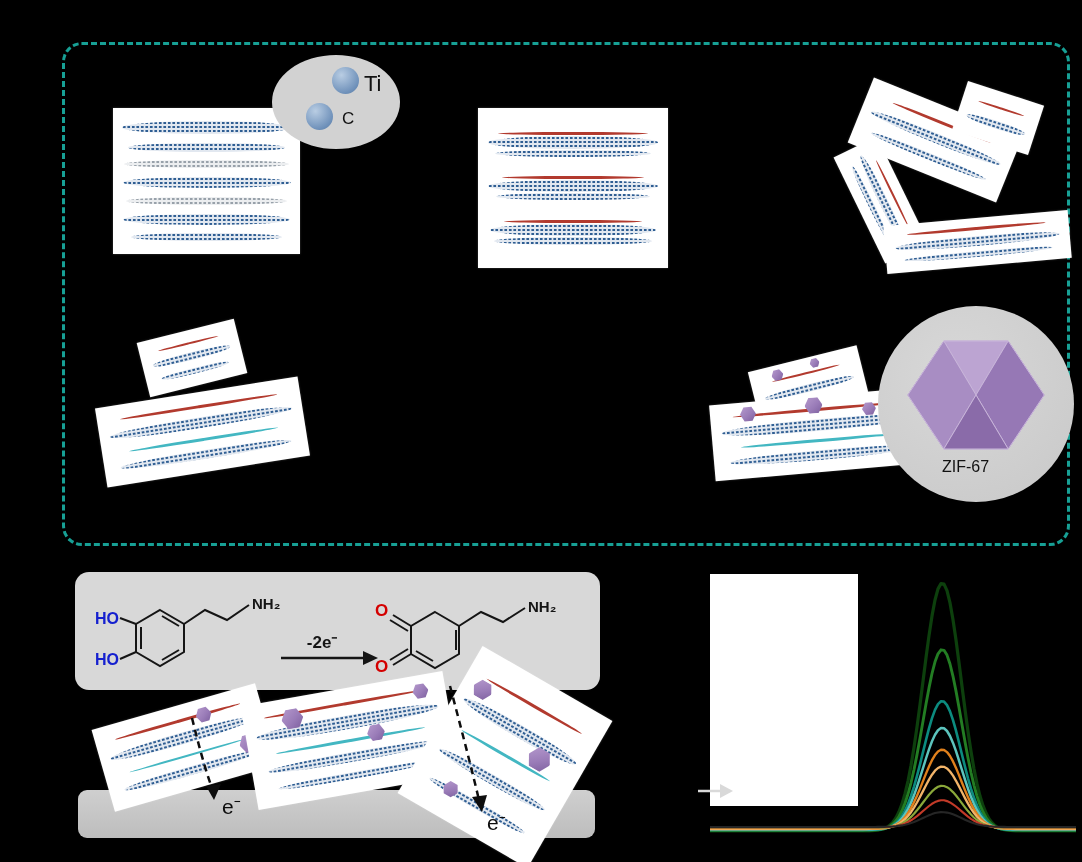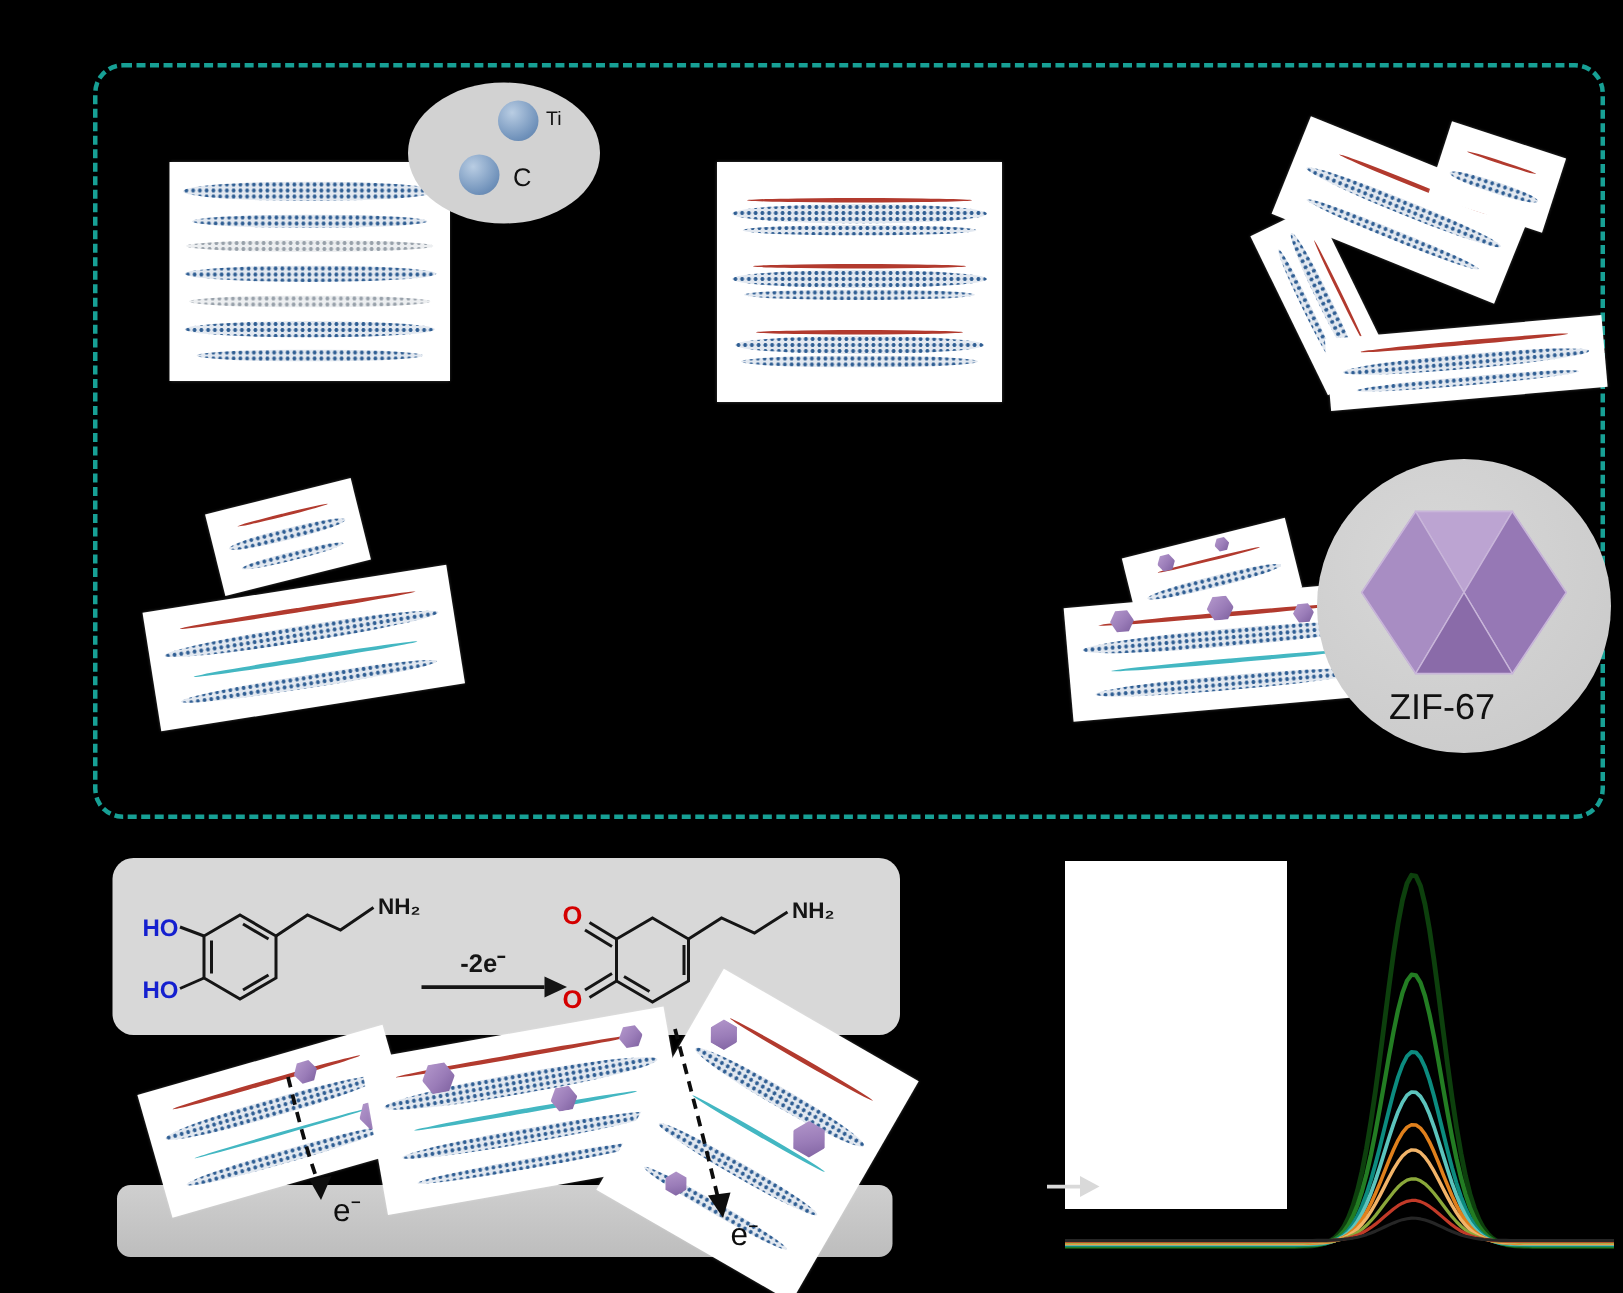--- a/index.html
+++ b/index.html
@@ -50,21 +50,21 @@
       <div class="lens gray" style="height:8px;width:94%"></div>
       <div class="lens blue" style="height:11px;width:96%"></div>
       <div class="lens gray" style="height:8px;width:92%"></div>
       <div class="lens blue" style="height:11px;width:95%"></div>
       <div class="lens blue" style="height:8px;width:86%"></div>
     </div>
   </div>
 
   <div class="inset" style="left:272px;top:55px;width:128px;height:94px">
     <div class="sphere" style="left:60px;top:12px;width:27px;height:27px"></div>
-    <div class="inset-label" style="left:92px;top:16px;font-size:13px">Ti</div>
+    <div class="inset-label" style="left:92px;top:16px;font-size:22px">Ti</div>
     <div class="sphere" style="left:34px;top:48px;width:27px;height:27px"></div>
     <div class="inset-label" style="left:70px;top:54px;font-size:17px">C</div>
   </div>
 
   <div class="panel" style="left:478px;top:108px;width:190px;height:160px">
     <div class="stack">
       <div class="grp">
         <div class="edge red" style="height:3px;width:84%"></div>
         <div class="lens blue" style="height:13px;width:96%"></div>
         <div class="lens blue" style="height:7px;width:88%"></div>
@@ -149,21 +149,21 @@
   </div>
 
   <div class="inset" style="left:878px;top:306px;width:196px;height:196px;background:radial-gradient(circle at 40% 35%,#d8d8d8,#c8c8c8)">
     <svg style="position:absolute;left:22px;top:18px" width="152" height="142" viewBox="0 0 160 150">
       <polygon points="8,75 46,18 114,18 152,75 114,132 46,132" fill="#a58ac1" stroke="#b9a3cf" stroke-width="1"></polygon>
       <polygon points="46,18 114,18 80,75" fill="#bca4d2" stroke="#c9b6da" stroke-width="1"></polygon>
       <polygon points="8,75 46,18 80,75 46,132" fill="#a88dc3" stroke="#c9b6da" stroke-width="1"></polygon>
       <polygon points="152,75 114,18 80,75 114,132" fill="#9678b5" stroke="#c9b6da" stroke-width="1"></polygon>
       <polygon points="46,132 114,132 80,75" fill="#8a6ba9" stroke="#c9b6da" stroke-width="1"></polygon>
     </svg>
-    <div class="inset-label" style="left:48px;top:152px;font-size:24px">ZIF-67</div>
+    <div class="inset-label" style="left:64px;top:152px;font-size:16px">ZIF-67</div>
   </div>
 
   <div class="reaction-panel">
     <svg width="525" height="118" viewBox="0 0 525 118">
 
       <g stroke="#151515" stroke-width="2" fill="none">
         <path d="M85,38 L109,52 L109,80 L85,94 L61,80 L61,52 Z"></path>
         <path d="M87,44 L104,54"></path>
           <path d="M104,78 L87,88"></path>
           <path d="M66,77 L66,55"></path>

